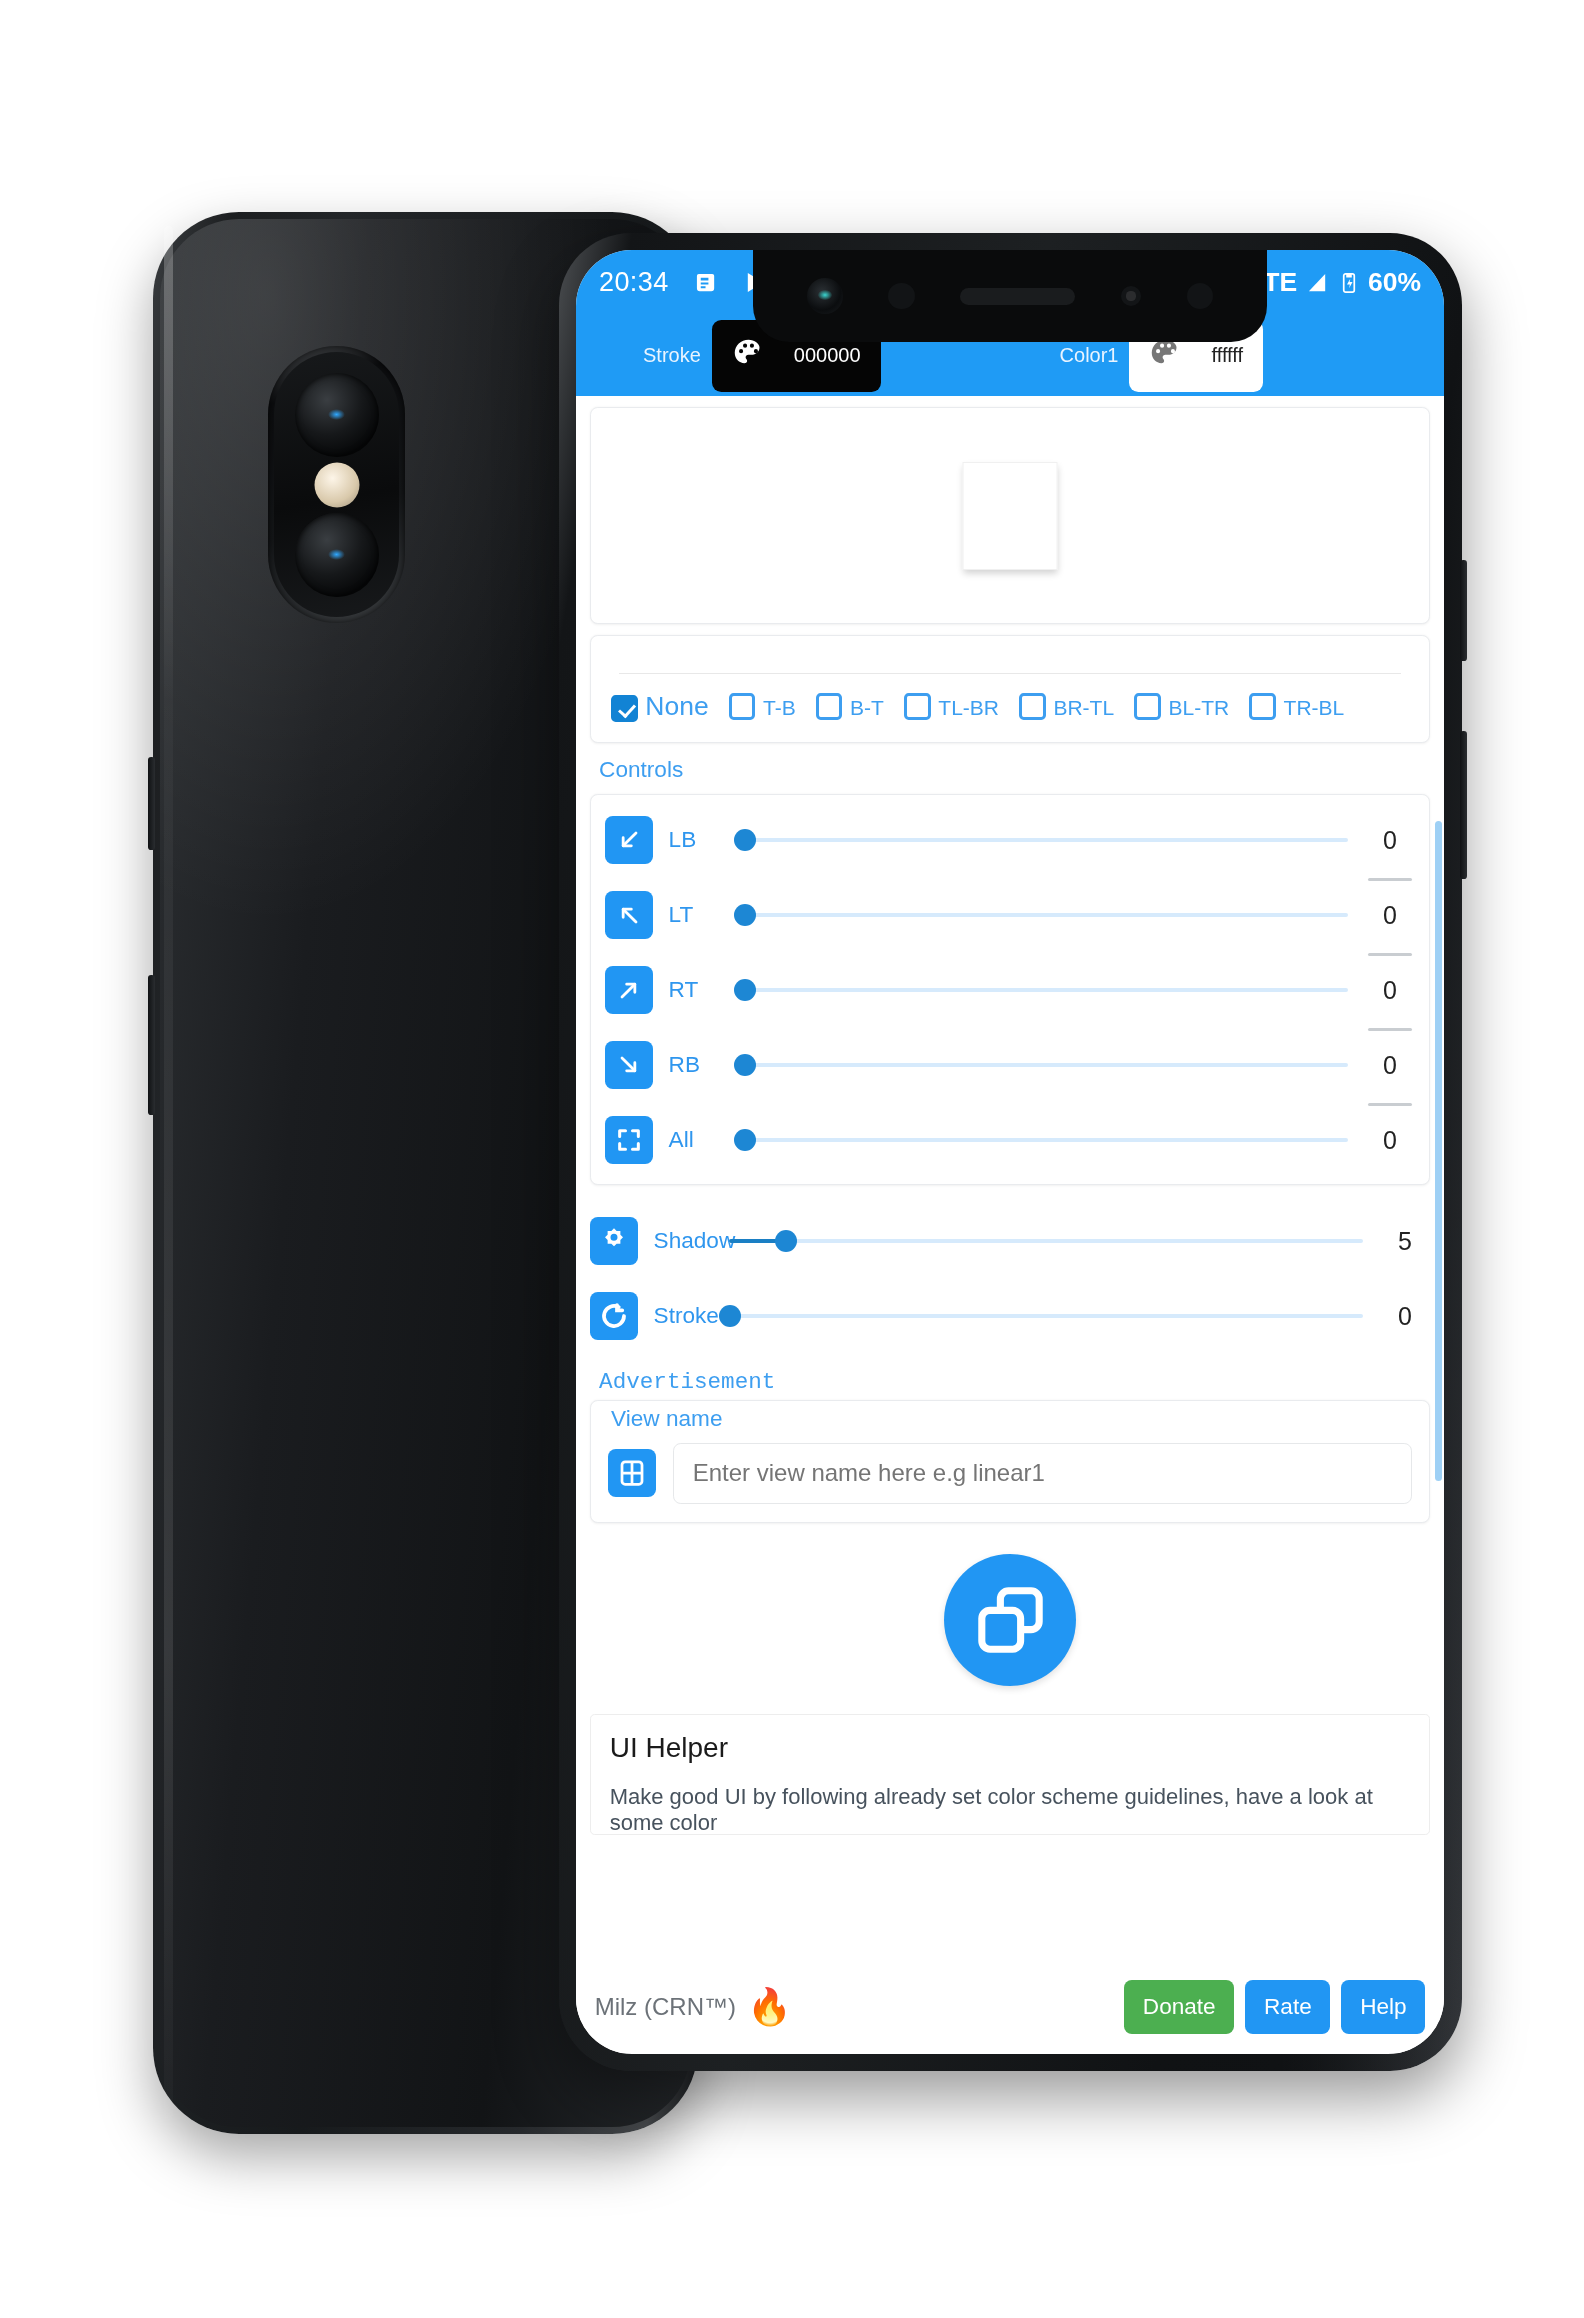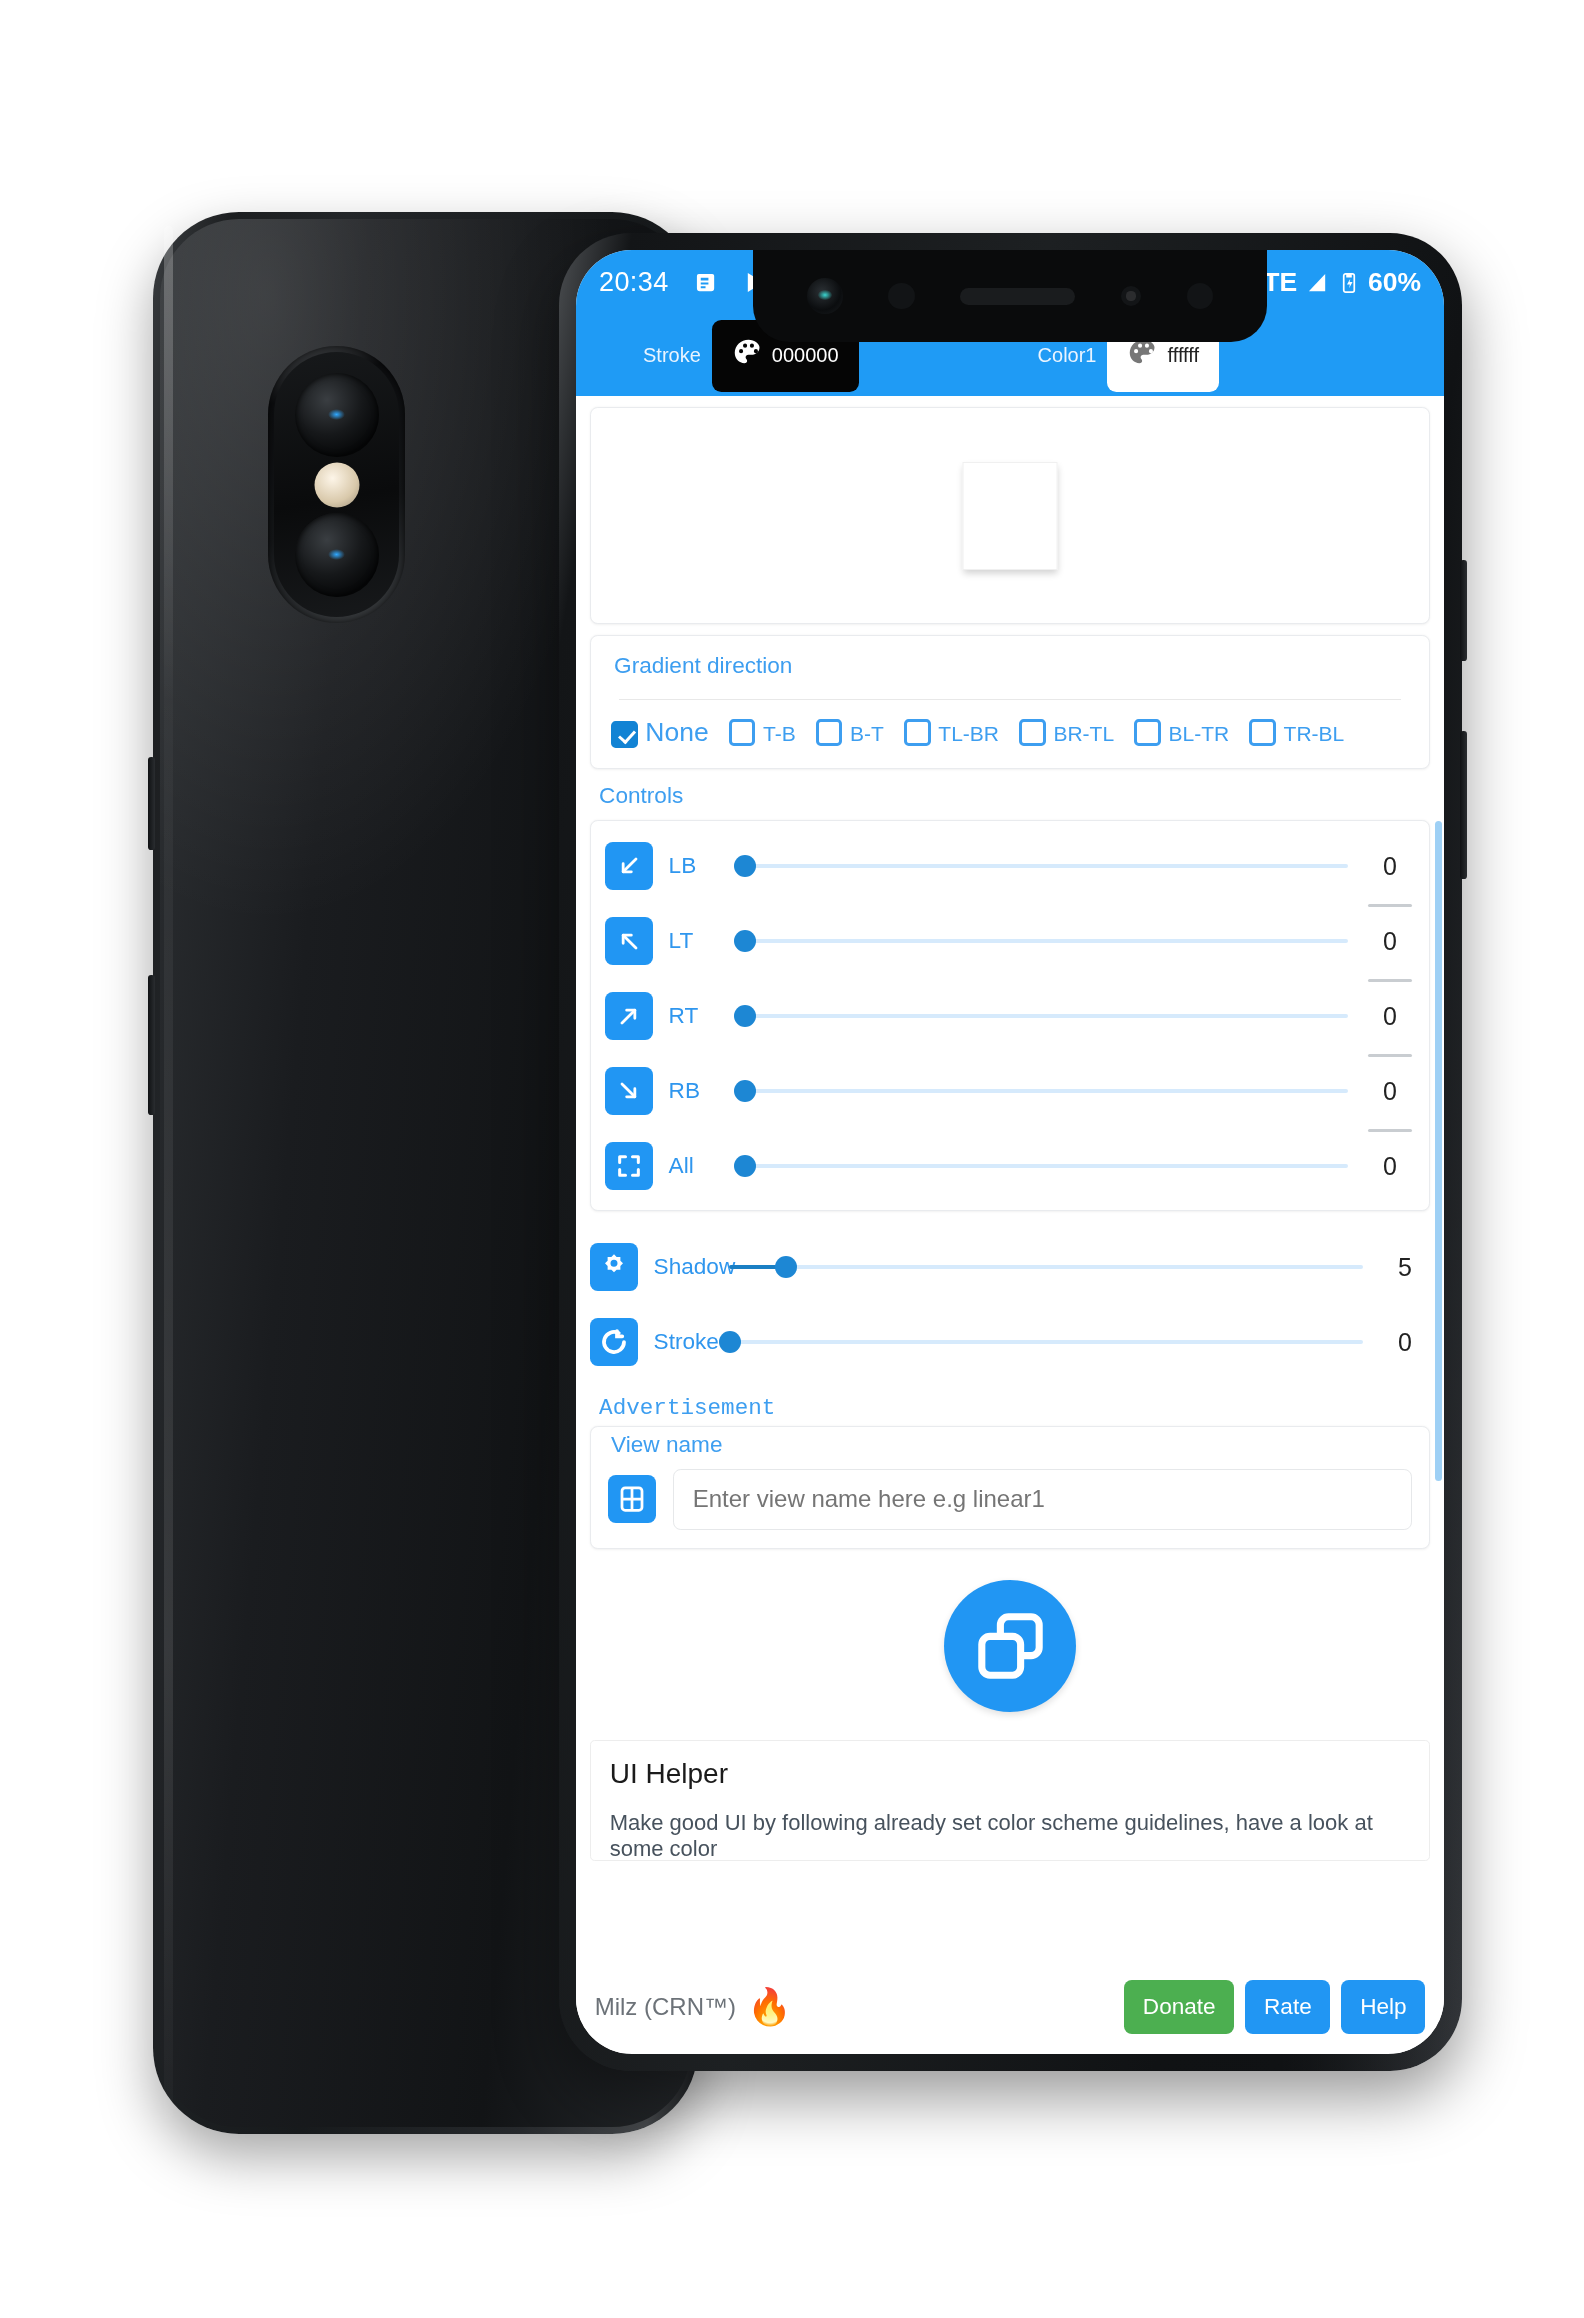--- a/index.html
+++ b/index.html
@@ -180,21 +180,21 @@
   }
   .chip-group.stroke { margin-left: 67px; }
   .chip-group.color1 { margin-left: 179px; }
   .chip-label {
     color: #e9f4ff;
     font-size: 20px;
   }
   .color-chip {
     display: flex;
     align-items: center;
-    gap: 7px;
+    gap: 29px;
     padding: 17px 20px;
     border-radius: 9.3px;
     font-size: 20px;
   }
   .color-chip.dark { background: #050505; color: #ffffff; }
   .color-chip.light { background: #ffffff; color: #222222; }
 
   
   #content {
     position: relative;
@@ -513,21 +513,20 @@
 
       <div id="content">
 
         <div id="scrollbar"></div>
 
         <div class="card" id="preview-card">
           <div id="preview-shape"></div>
         </div>
 
         <div class="card" id="gradient-card">
-          <div class="section-label">Gradient direction</div>
           <div class="gd-divider"></div>
           <div class="cb-row">
             <div class="cb-item">
               <span class="cb-box checked"></span>
               <span class="cb-text big">None</span>
             </div>
             <div class="cb-item">
               <span class="cb-box"></span>
               <span class="cb-text">T-B</span>
             </div>

